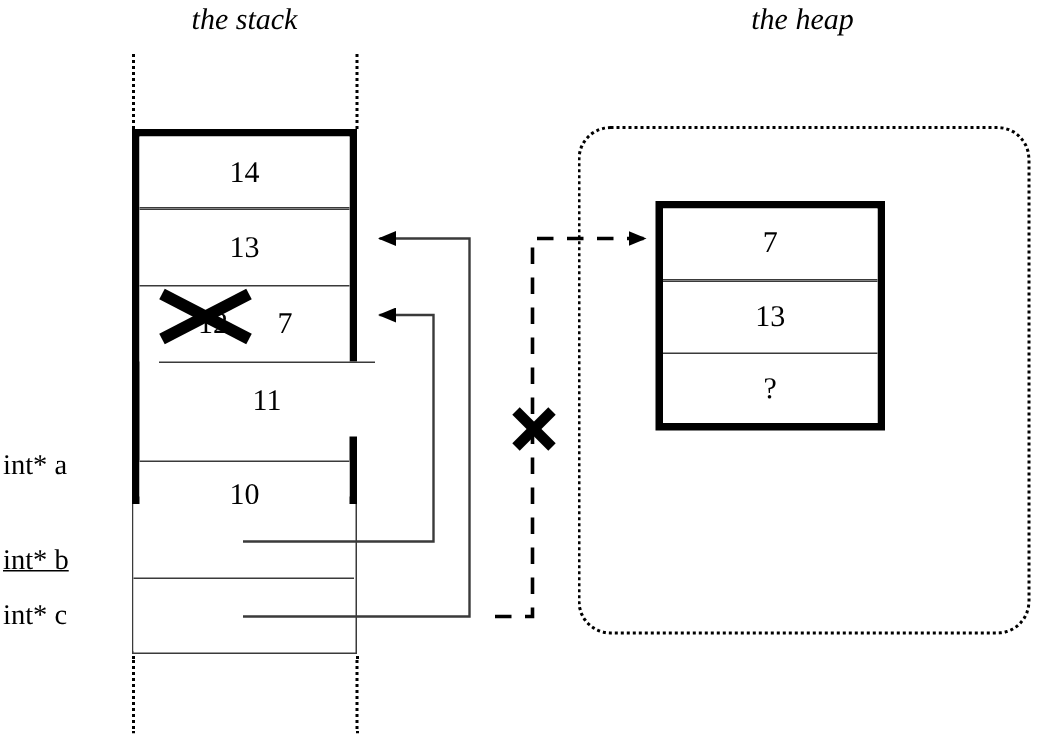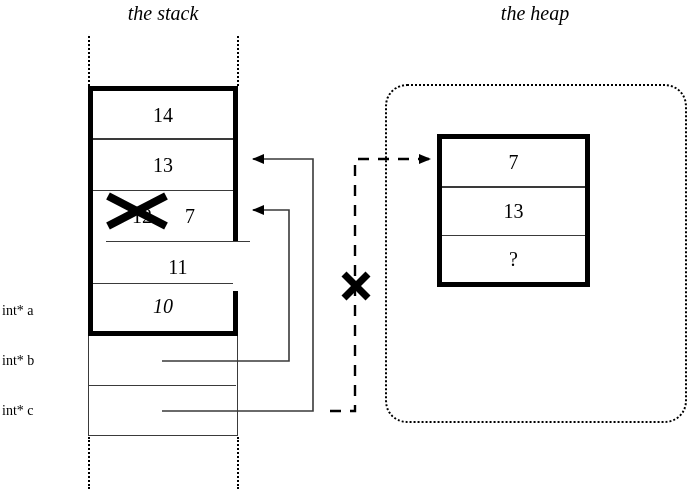--- a/index.html
+++ b/index.html
@@ -22,21 +22,21 @@
     white-space: nowrap;
     text-align: center;
     font-style: italic;
   }
   #title-stack { left: 88px; top: 2px; width: 150px; }
   #title-heap  { left: 460px; top: 2px; width: 150px; }
 
   .var-label {
     position: absolute;
     left: 2px;
-    font-size: 14px;
+    font-size: 19px;
     color: #000000;
     white-space: nowrap;
     height: 24px;
     line-height: 24px;
   }
 
   .cell {
     position: absolute;
     box-sizing: border-box;
     background: #ffffff;
@@ -139,41 +139,41 @@
     <div class="cell" style="left:0; top:48px; width:140px; height:51px; border-bottom:none;">
       <span class="val" style="line-height:51px;">13</span>
     </div>
     <div class="cell" style="left:0; top:99px; width:140px; height:51px; border-bottom:none;">
       <span class="val" style="line-height:51px; margin-left:-42px;">12</span>
       <span style="position:absolute; left:92px; top:0; line-height:51px; font-size:20px;">7</span>
     </div>
     <div class="cell" style="left:0; top:150px; width:144px; height:50px; border-bottom:none;margin-left:13px;">
       <span class="val" style="line-height:50px;">11</span>
     </div>
-    <div class="cell" style="left:0; top:192px; width:140px; height:40px; border-bottom:none;font-style:italic;">
+    <div class="cell" style="left:0; top:216px; width:140px; height:40px; border-bottom:none;">
       <span class="val" style="line-height:44px;">10</span>
     </div>
   </div>
 
   <svg class="strike-x" style="left:104px; top:192px;" width="66" height="38" viewBox="0 0 66 38">
     <line x1="4" y1="4" x2="62" y2="34" stroke="#000000" stroke-width="8" stroke-linecap="butt"></line>
     <line x1="62" y1="4" x2="4" y2="34" stroke="#000000" stroke-width="8" stroke-linecap="butt"></line>
   </svg>
 
   <div id="stack-lower">
     <div class="cell" style="left:0; top:0; width:146.8px; height:50px; border-top:none; border-bottom:1.6px solid #3a3a3a;">
       <span class="val" style="line-height:50px;"></span>
     </div>
     <div class="cell" style="left:0; top:50px; width:146.8px; height:48px; border-top:none; border-bottom:none;">
       <span class="val" style="line-height:48px;"></span>
     </div>
   </div>
 
   <div class="var-label" style="top:299px;">int* a</div>
-  <div class="var-label" style="top:349px;">int* b</div>
+  <div class="var-label" style="top:362px;text-decoration:underline;">int* b</div>
   <div class="var-label" style="top:399px;text-align:center;">int* c</div>
 
   <div id="heap-region"></div>
 
   <div id="heap-block">
     <div class="cell" style="left:0; top:0; width:143px; height:48px; border-top:none;">
       <span class="val">7</span>
     </div>
     <div class="cell" style="left:0; top:48px; width:143px; height:48px; border-bottom:none;">
       <span class="val">13</span>

